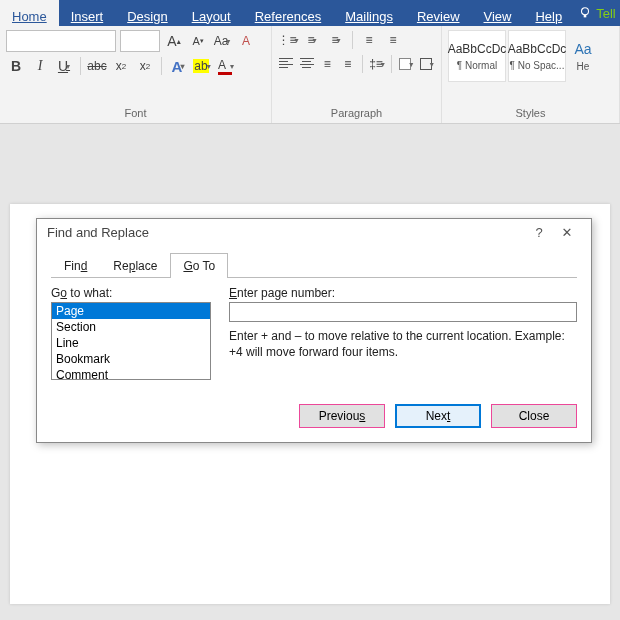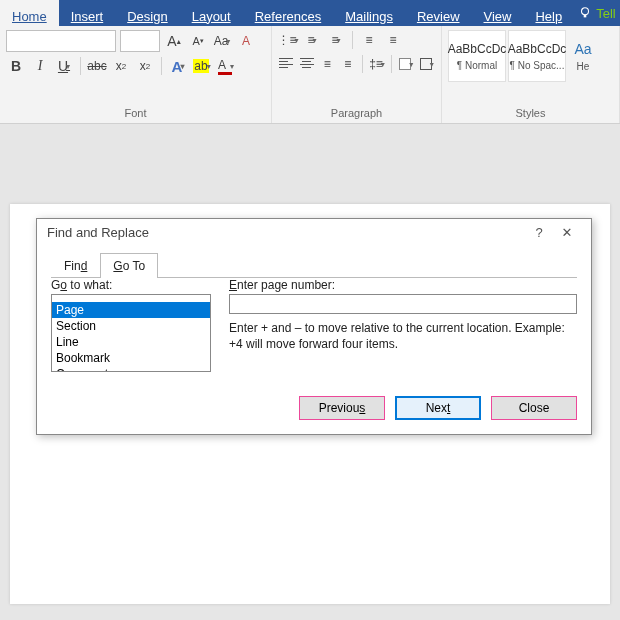--- a/index.html
+++ b/index.html
@@ -33,32 +33,32 @@
 
 .doc-area { background: #e6e6e6; height: 496px; padding-top: 80px; position: relative; }
 .page { background: #fff; margin: 0 10px; padding: 20px 28px; min-height: 400px; box-shadow: 0 0 3px rgba(0,0,0,.15); }
 .page p { font-size: 14px; color: #222; line-height: 2; }
 
 .dialog { position: absolute; top: 218px; left: 36px; width: 556px; background: #fff; border: 1px solid #888; box-shadow: 2px 2px 8px rgba(0,0,0,.25); }
 .dlg-title { display: flex; align-items: center; padding: 6px 10px; font-size: 13px; color: #444; }
 .dlg-title .spacer { flex: 1; }
 .dlg-title .tbtn { width: 28px; text-align: center; color: #555; cursor: pointer; font-size: 13px; }
 .dlg-body { padding: 6px 14px 14px 14px; }
-.dlg-tabs { display: flex; border-bottom: 1px solid #bbb; }
+.dlg-tabs { display: flex; border-bottom: 1px solid #bbb; margin-bottom: 8px; }
 .dlg-tab { padding: 5px 12px; font-size: 12px; color: #222; cursor: pointer; border: 1px solid transparent; border-bottom: none; position: relative; top: 1px; }
 .dlg-tab .ul { text-decoration: underline; }
 .dlg-tab.active { border-color: #bbb; background: #fff; }
 .dlg-cols { display: flex; gap: 18px; }
 .col-left { width: 160px; }
 .col-right { flex: 1; }
 .lbl { font-size: 12px; color: #222; margin-bottom: 2px; display: block; }
 .lbl .ul { text-decoration: underline; }
 .listbox { border: 1px solid #888; height: 78px; overflow-y: scroll; background: #fff; }
 .listbox .item { padding: 1px 4px; font-size: 12px; cursor: pointer; }
-.listbox .item.sel { background: #0078d7; color: #fff; margin-top: 7px; }
+.listbox .item.sel { background: #0078d7; color: #fff; }
 .txt { width: 100%; height: 20px; border: 1px solid #888; background: #fff; padding: 0 4px; font-size: 12px; }
 .hint { font-size: 12px; color: #222; margin-top: 6px; line-height: 1.35; }
 .dlg-buttons { display: flex; justify-content: flex-end; gap: 10px; margin-top: 24px; }
 .dlg-btn { width: 86px; height: 24px; border: 1px solid #ec4899; background: #e1e1e1; font-size: 12px; cursor: pointer; display: flex; align-items: center; justify-content: center; }
 .dlg-btn .ul { text-decoration: underline; }
 .dlg-btn.primary { border: 2px solid #0078d7; background: #e5f1fb; }
 
 .icon-line { width: 14px; height: 12px; display: inline-block; }
 .icon-line span { display: block; height: 1px; background: #555; margin-bottom: 2px; }
 </style>
@@ -203,20 +203,21 @@
 <div class="dialog">
   <div class="dlg-title">
     <span>Find and Replace</span>
     <span class="spacer"></span>
     <span class="tbtn">?</span>
     <span class="tbtn">✕</span>
   </div>
   <div class="dlg-body">
     <div class="dlg-tabs">
       <div class="dlg-tab">Fin<span class="ul">d</span></div>
+      <div class="dlg-tab">Re<span class="ul">p</span>lace</div>
       <div class="dlg-tab active"><span class="ul">G</span>o To</div>
     </div>
     <div class="dlg-cols">
       <div class="col-left">
         <label class="lbl">G<span class="ul">o</span> to what:</label>
         <div class="listbox">
           <div class="item sel">Page</div>
           <div class="item">Section</div>
           <div class="item">Line</div>
           <div class="item">Bookmark</div>

